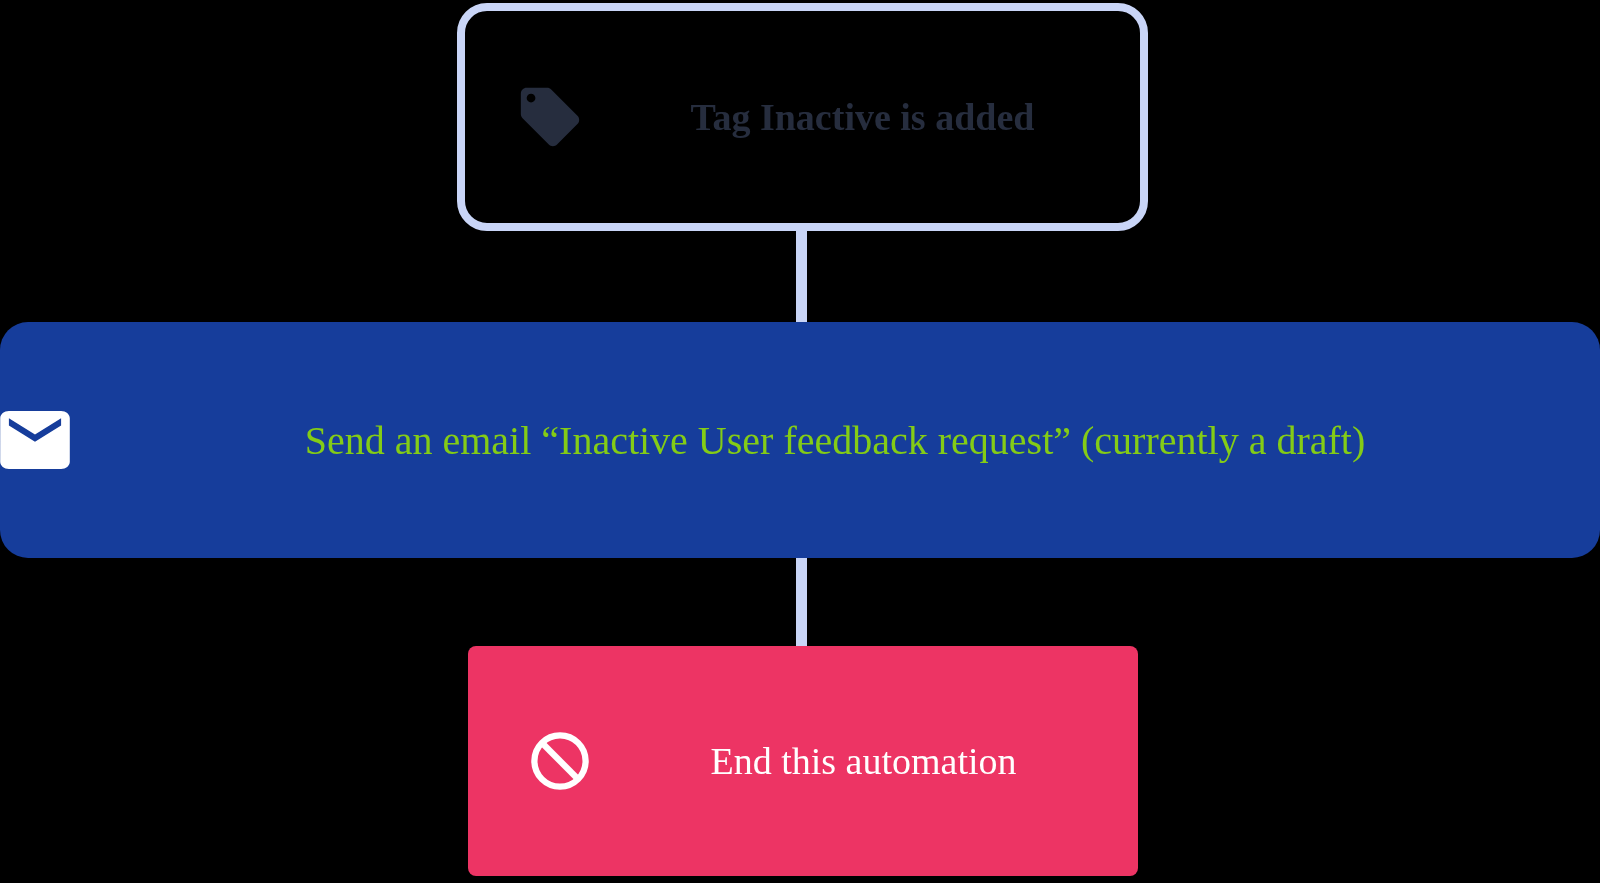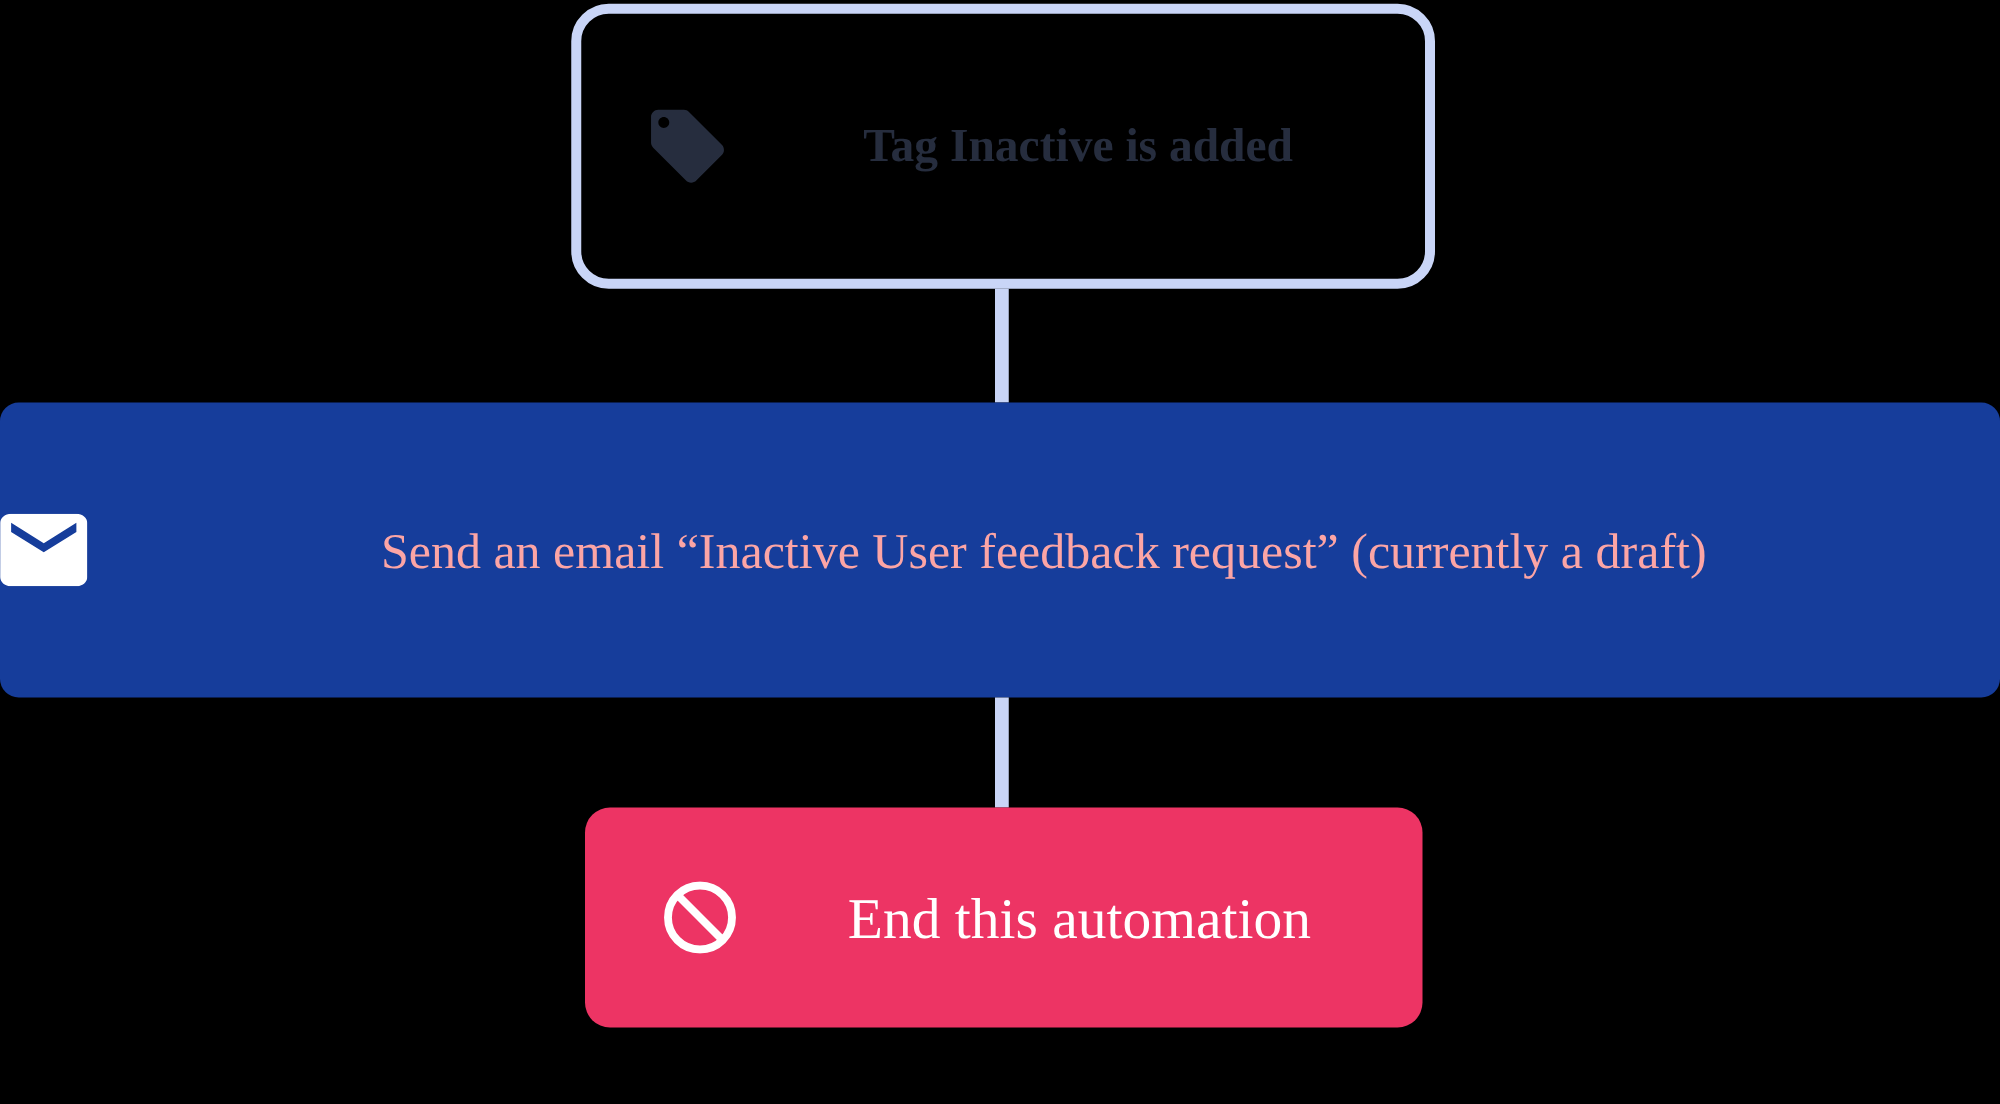--- a/index.html
+++ b/index.html
@@ -57,37 +57,37 @@
   }
   .connector-1 { top: 231px; height: 91px; }
   .connector-2 { top: 558px; height: 88px; }
   
   .node-email {
     left: 0px;
     top: 322px;
     width: 1600px;
     height: 236px;
     background: #163D9B;
-    border-radius: 15px;
-    color: #fca5a5;
+    border-radius: 28px;
+    color: #84cc16;
     font-size: 40px;
     font-weight: 500;
   }
   .node-email .icon svg { width: 70px; height: 58px; }
   
   .node-end {
     left: 468px;
     top: 646px;
     width: 670px;
-    height: 176px;
+    height: 230px;
     background: #ED3464;
-    border-radius: 20px;
+    border-radius: 8px;
     padding-left: 63px;
     color: #FFFFFF;
-    font-size: 46px;
+    font-size: 38px;
     font-weight: 500;
   }
   .node-end .icon svg { width: 58px; height: 58px; }
 </style>
 </head>
 <body>
 
 <div class="canvas">
 
   <div class="node node-trigger">

